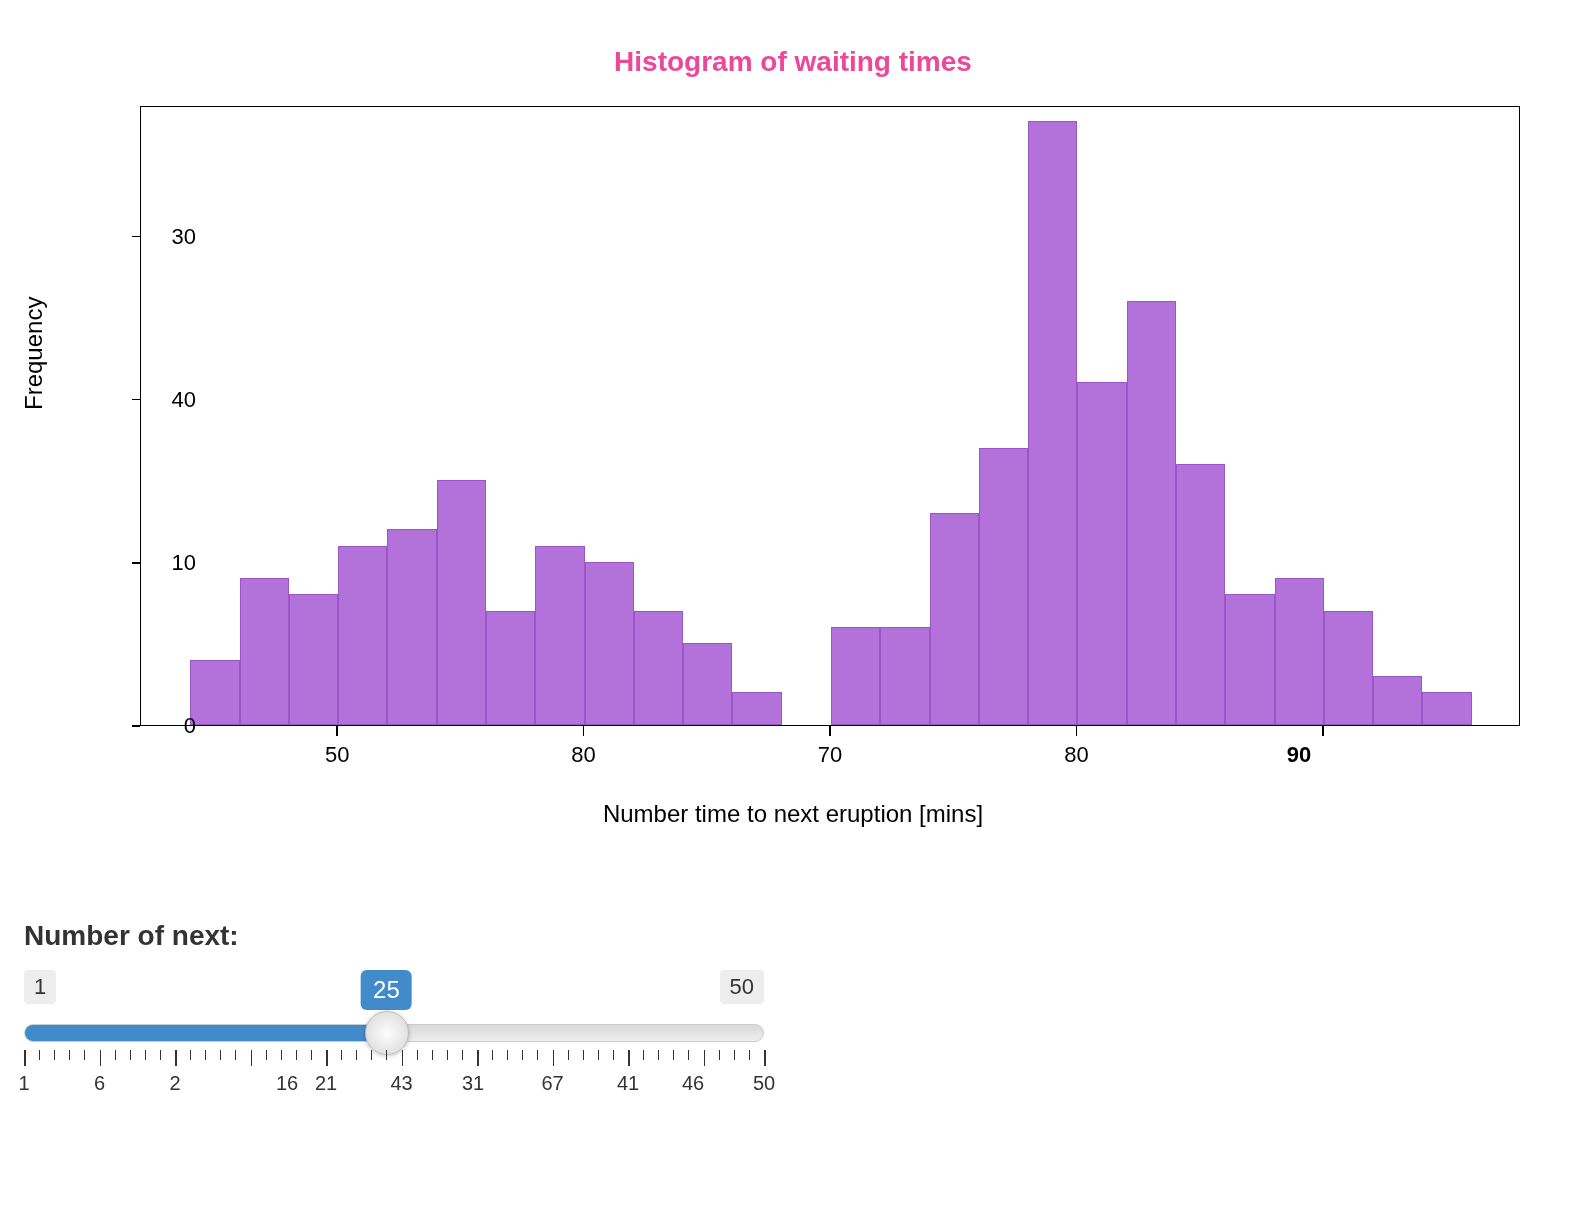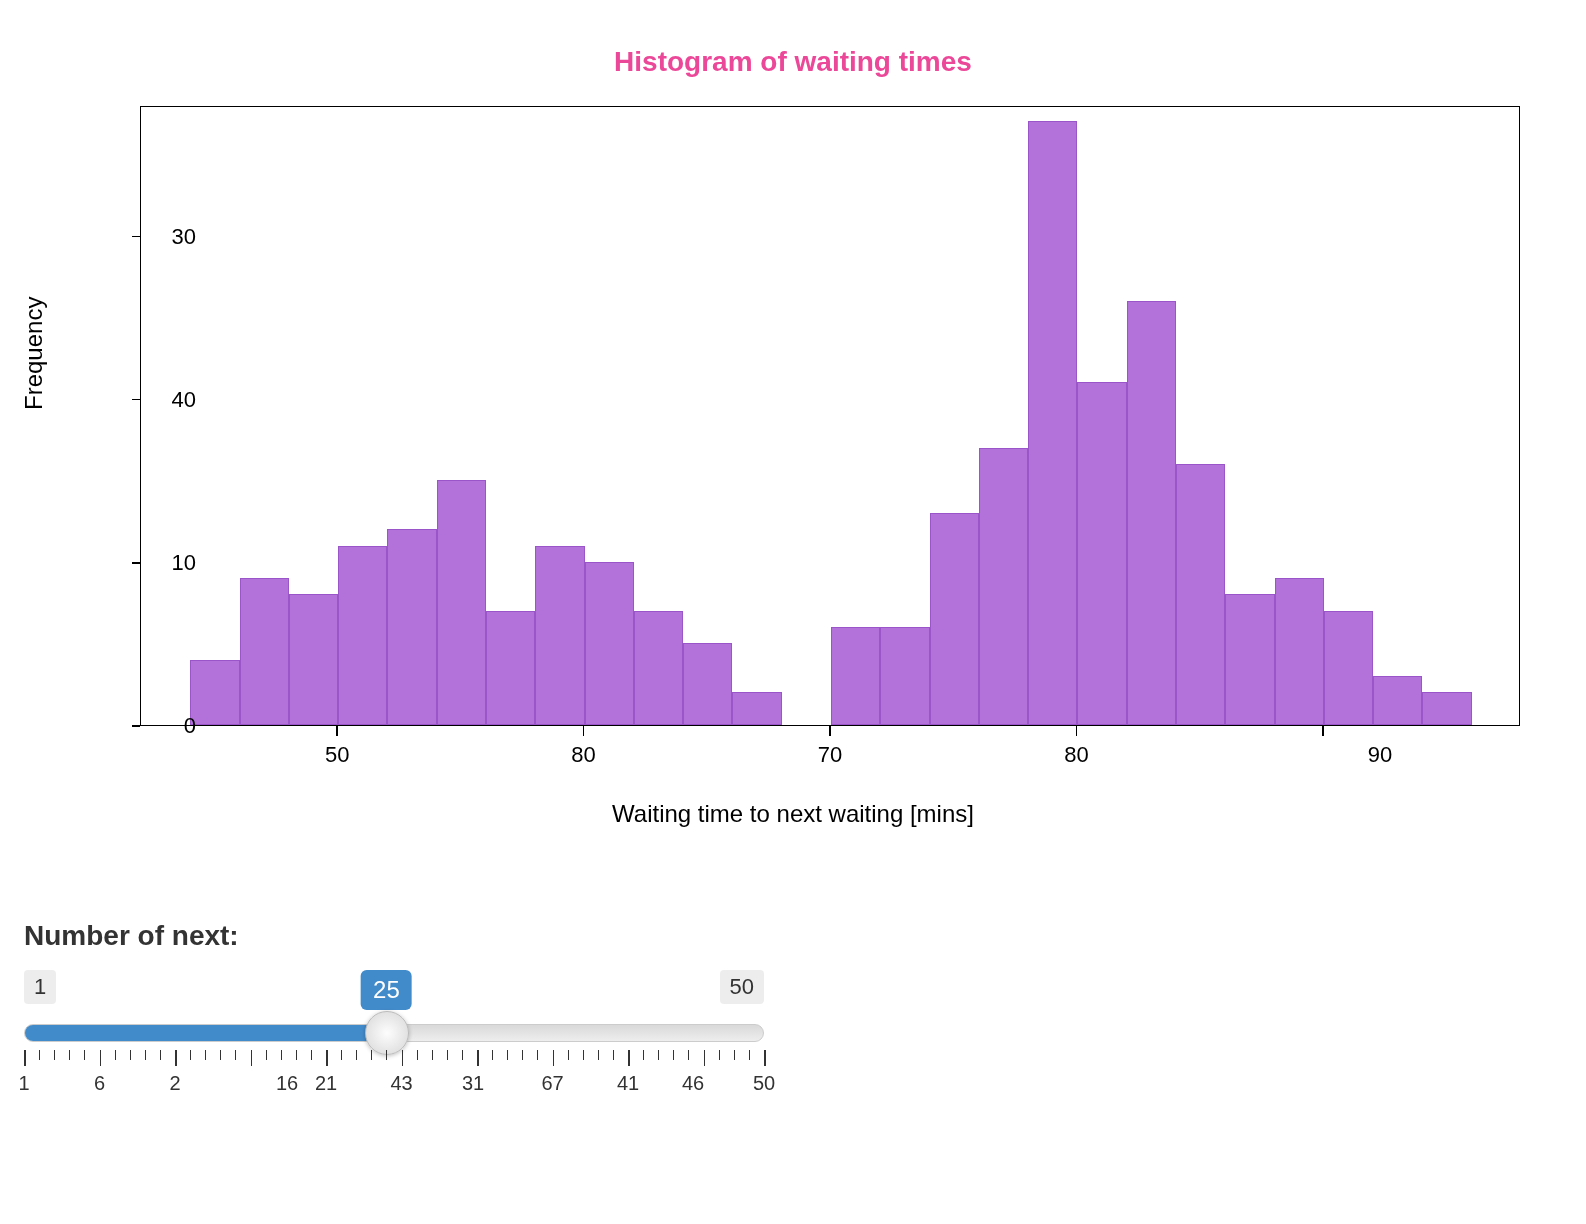--- a/index.html
+++ b/index.html
@@ -197,41 +197,41 @@
       <div class="bar" style="left: 936.429px; width: 49.2857px; height: 342.632px; background: rgb(178, 114, 217);"></div>
       <div class="bar" style="left: 985.714px; width: 49.2857px; height: 424.211px; background: rgb(178, 114, 217);"></div>
       <div class="bar" style="left: 1035px; width: 49.2857px; height: 261.053px; background: rgb(178, 114, 217);"></div>
       <div class="bar" style="left: 1084.29px; width: 49.2857px; height: 130.526px; background: rgb(178, 114, 217);"></div>
       <div class="bar" style="left: 1133.57px; width: 49.2857px; height: 146.842px; background: rgb(178, 114, 217);"></div>
       <div class="bar" style="left: 1182.86px; width: 49.2857px; height: 114.211px; background: rgb(178, 114, 217);"></div>
       <div class="bar" style="left: 1232.14px; width: 49.2857px; height: 48.9474px; background: rgb(178, 114, 217);"></div>
       <div class="bar" style="left: 1281.43px; width: 49.2857px; height: 32.6316px; background: rgb(178, 114, 217);"></div>
     </div>
   <div class="ylabel">Frequency</div>
-  <div class="xlabel">Waiting time to next waiting [mins]</div>
+  <div class="xlabel">Number time to next eruption [mins]</div>
   <div id="yticks">
       <div class="ytick" style="top: 726px;">0</div>
       <div class="ytick-line" style="top: 725.25px;"></div>
       <div class="ytick" style="top: 562.842px;">10</div>
       <div class="ytick-line" style="top: 562.092px;"></div>
       <div class="ytick" style="top: 399.684px;">40</div>
       <div class="ytick-line" style="top: 398.934px;"></div>
       <div class="ytick" style="top: 236.526px;">30</div>
       <div class="ytick-line" style="top: 235.776px;"></div>
     </div>
   <div id="xticks">
       <div class="xtick" style="left: 337.143px;">50</div>
       <div class="xtick-line" style="left: 336.393px;"></div>
       <div class="xtick" style="left: 583.571px;">80</div>
       <div class="xtick-line" style="left: 582.821px;"></div>
       <div class="xtick" style="left: 830px;">70</div>
       <div class="xtick-line" style="left: 829.25px;"></div>
       <div class="xtick" style="left: 1076.43px;">80</div>
       <div class="xtick-line" style="left: 1075.68px;"></div>
-      <div class="xtick" style="left: 1380px;">90</div>
+      <div class="xtick" style="left: 1299px; font-weight: bold;">90</div>
       <div class="xtick-line" style="left: 1322.11px;"></div>
     </div>
 </div>
 
 <div class="slider-widget">
   <div class="slider-label">Number of next:</div>
   <div class="slider-header">
     <span class="slider-min">1</span>
     <span class="slider-bubble" id="slider-bubble" style="left: 362.449px;">25</span>
     <span class="slider-max">50</span>

